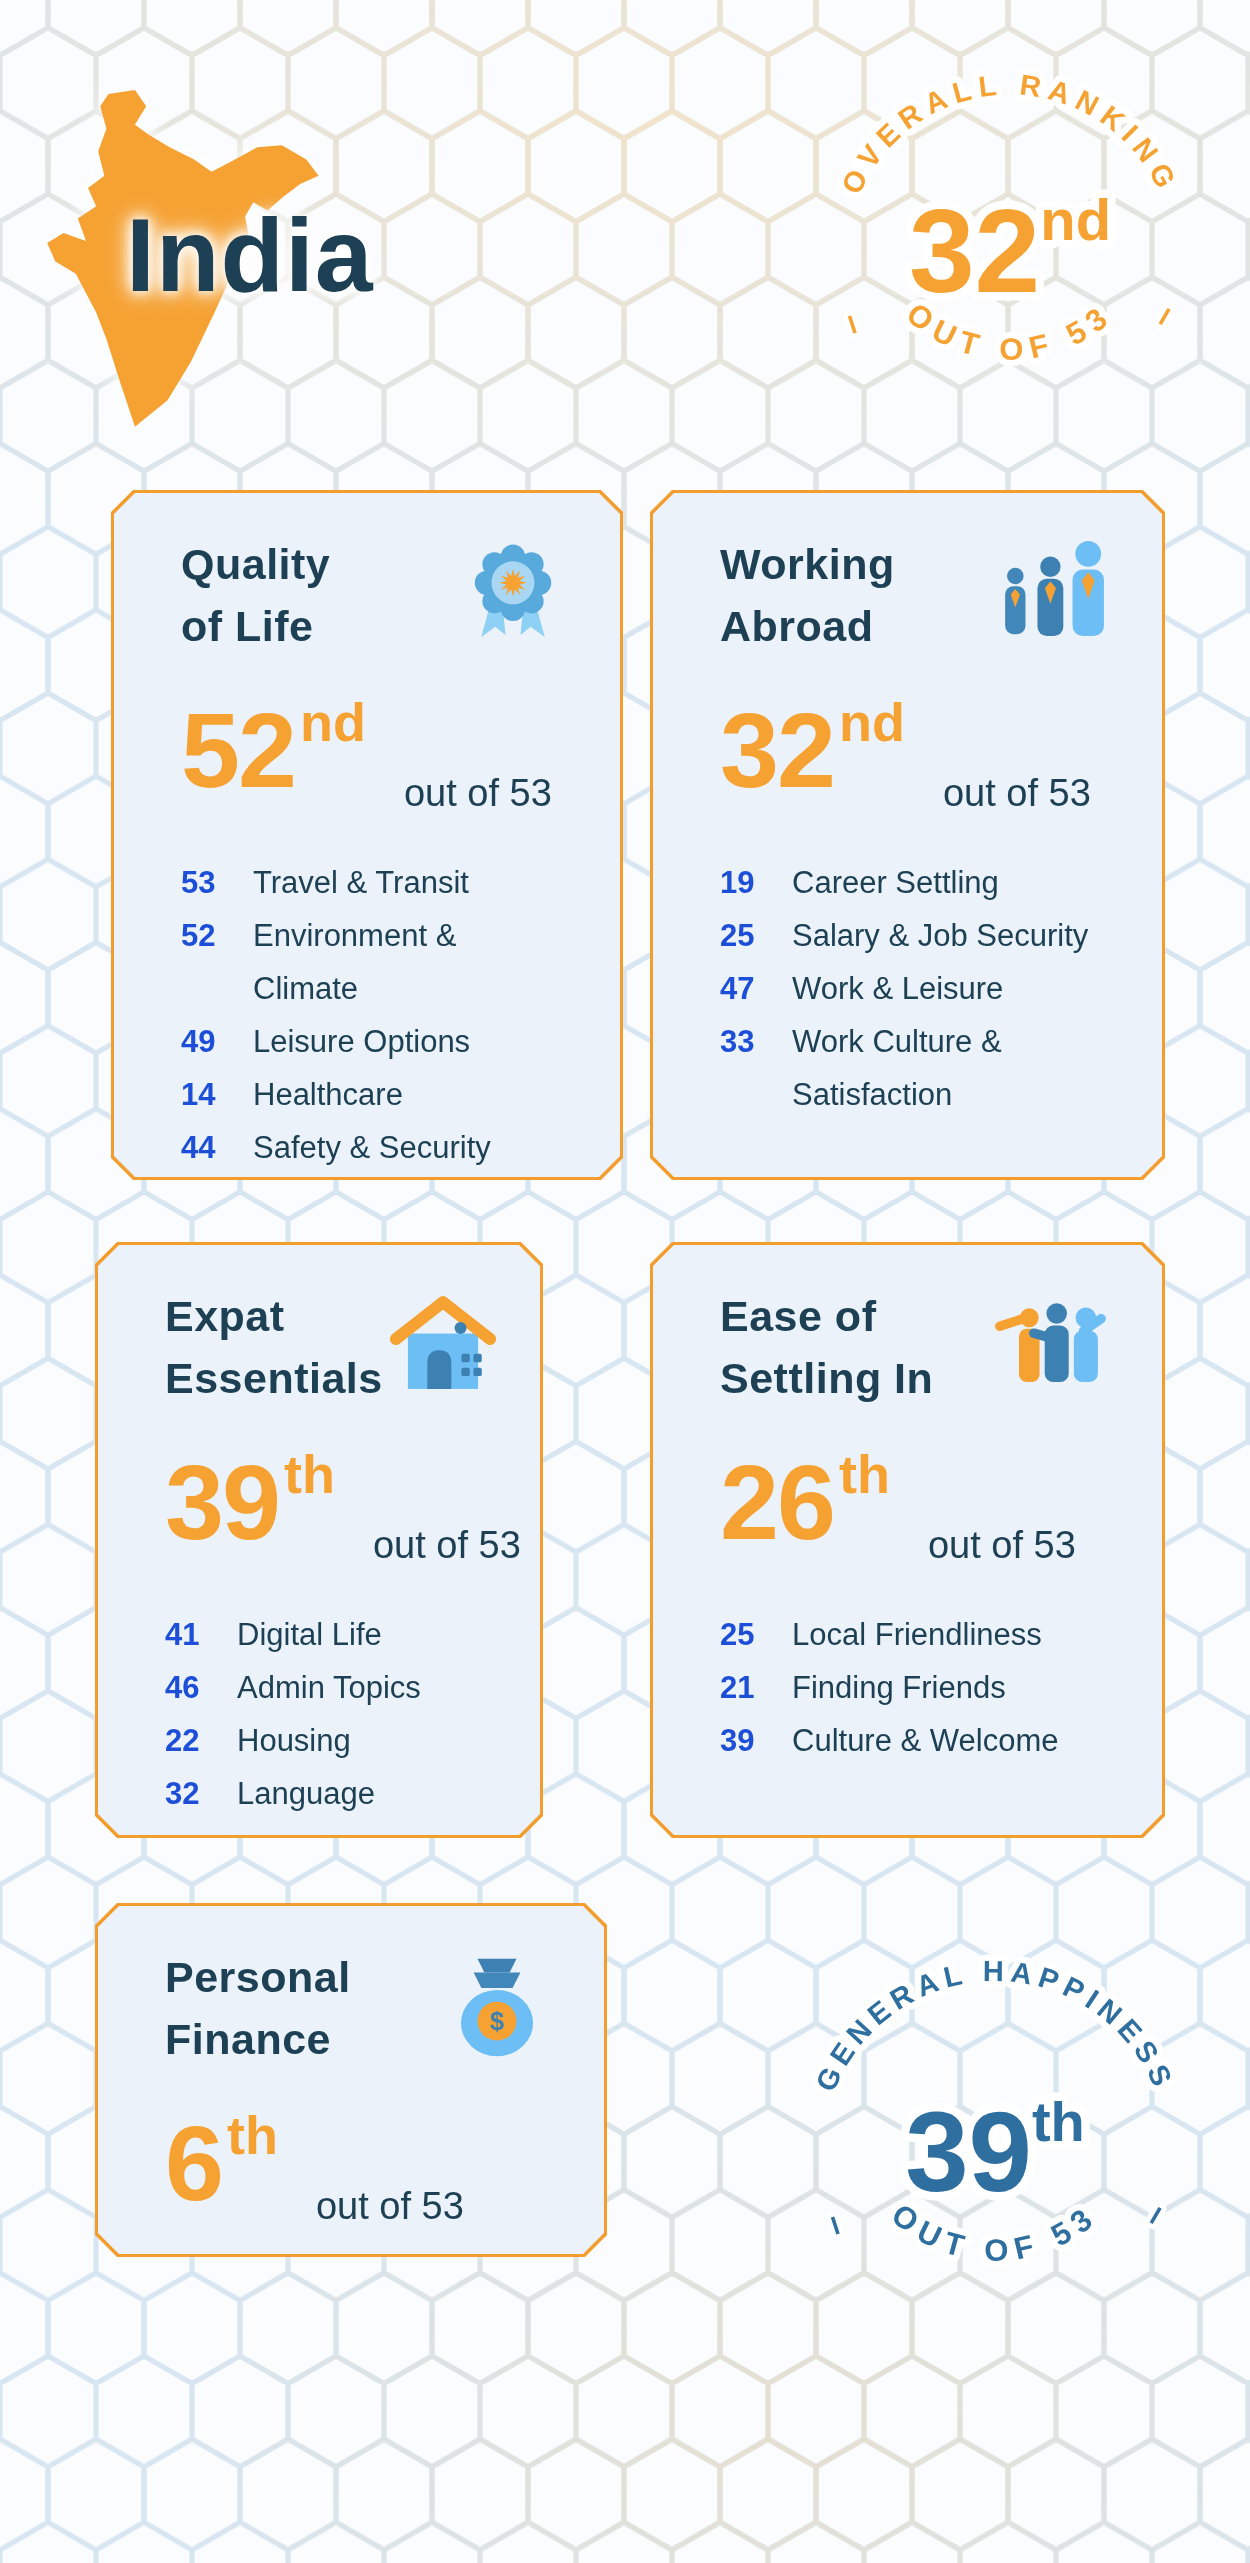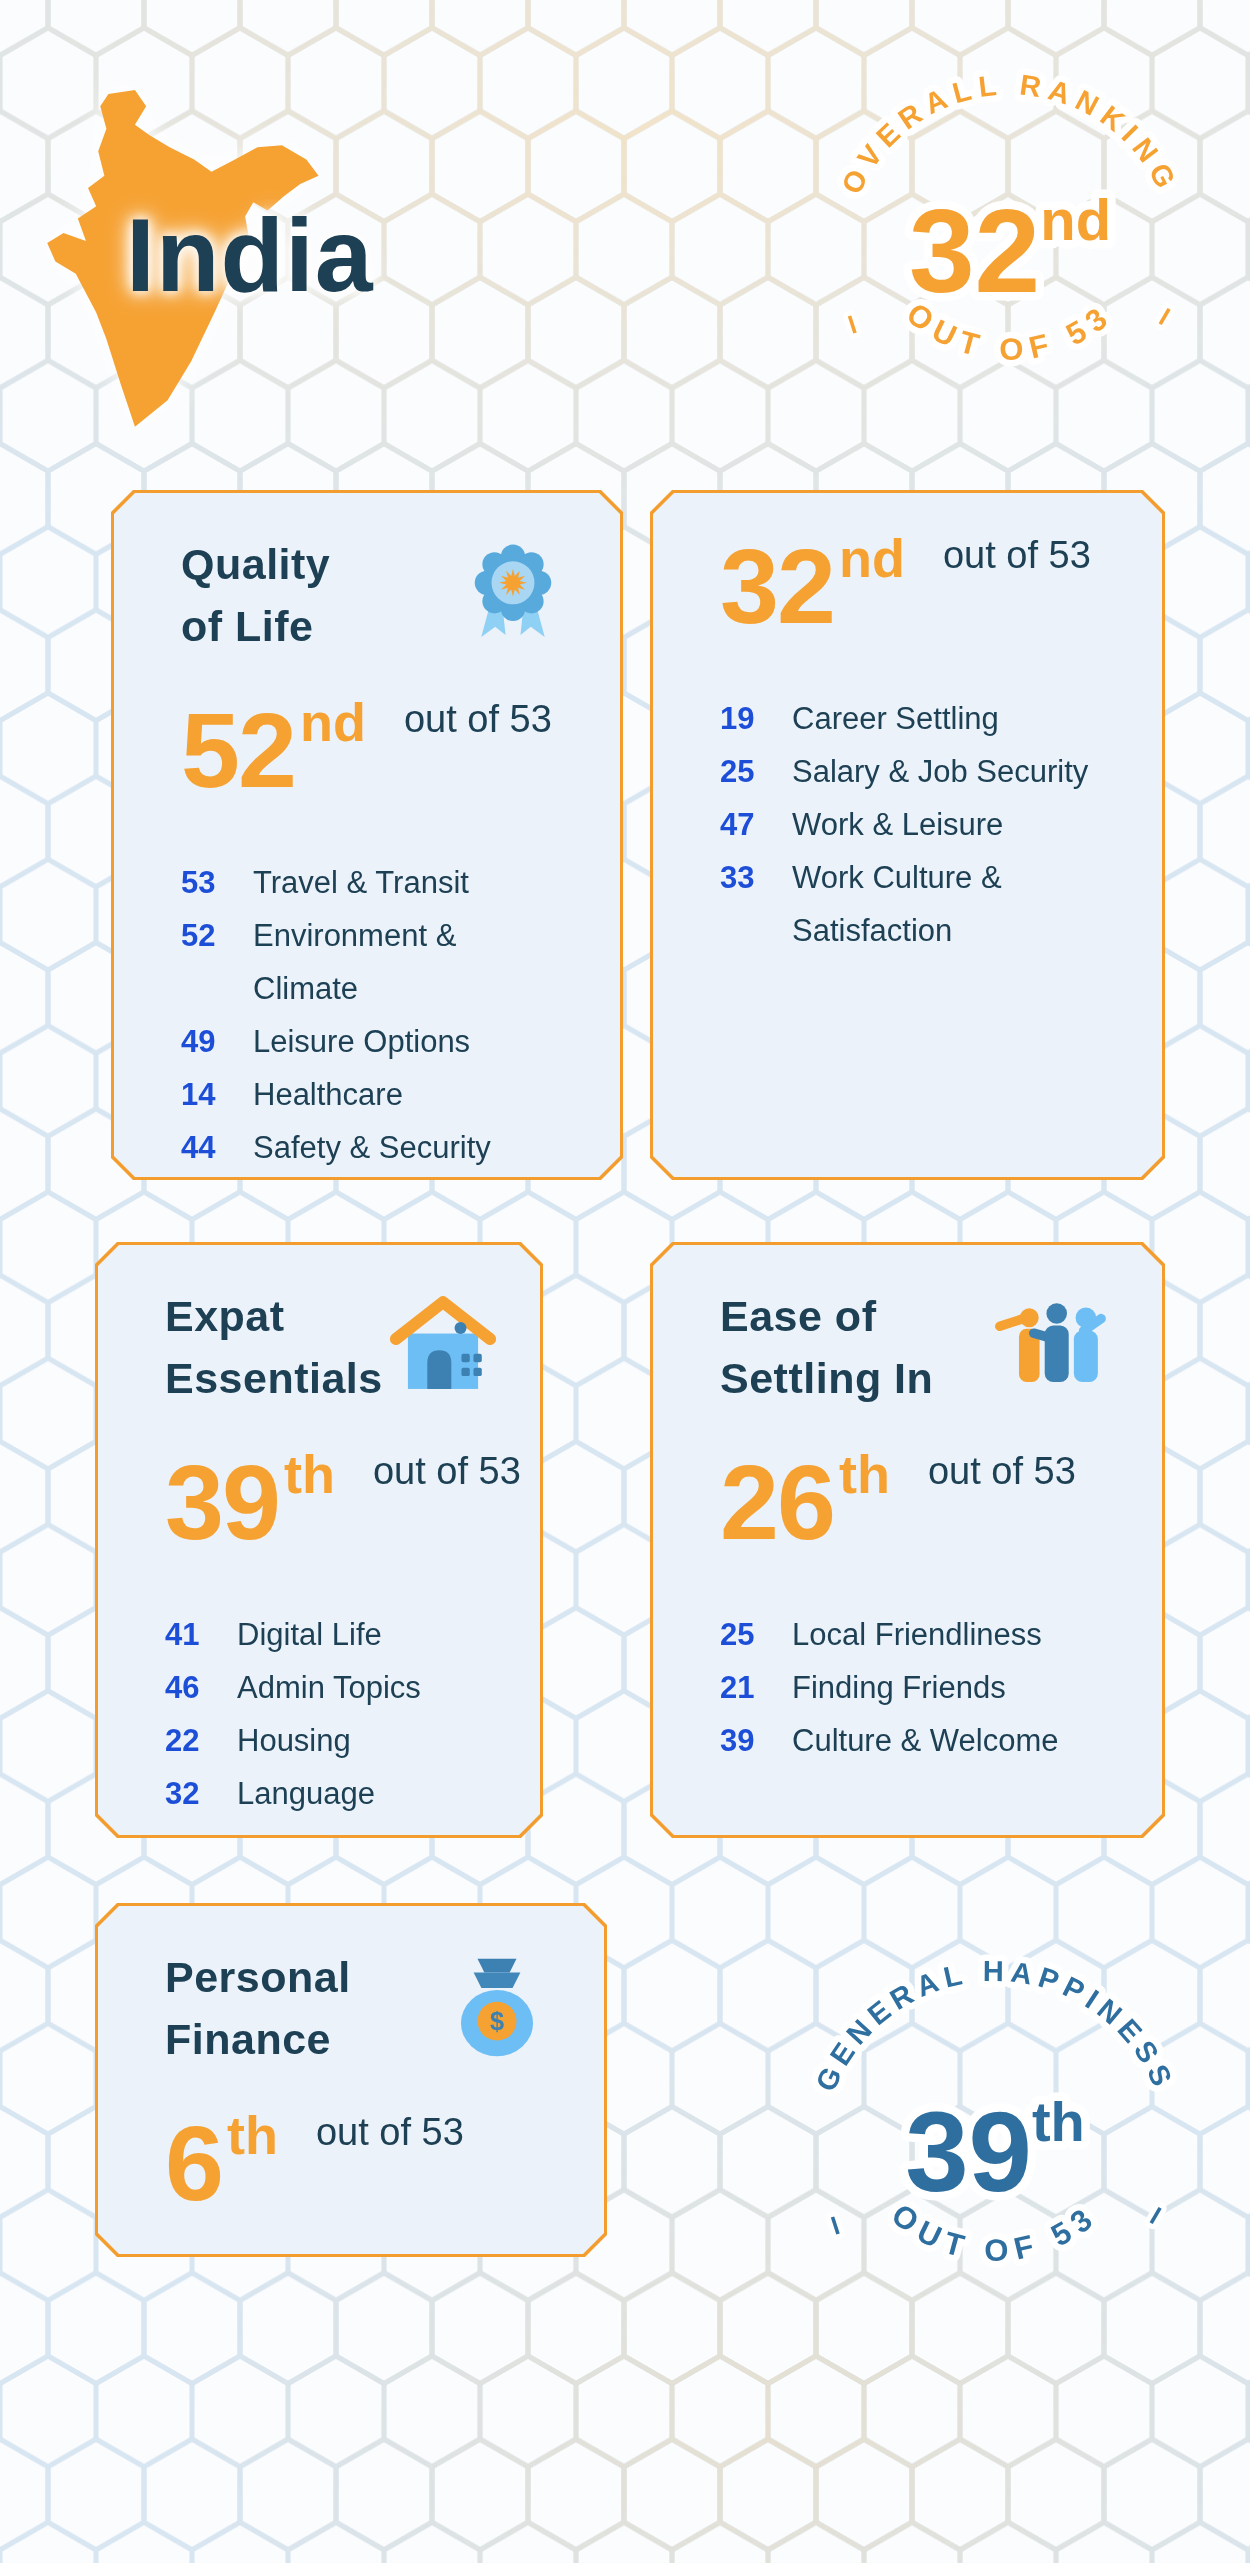--- a/index.html
+++ b/index.html
@@ -28,21 +28,21 @@
   
   .card{position:absolute;}
   .card .frame{position:absolute;inset:0;background:#f49d2f;
     clip-path:polygon(22px 0,calc(100% - 22px) 0,100% 22px,100% calc(100% - 22px),calc(100% - 22px) 100%,22px 100%,0 calc(100% - 22px),0 22px);}
   .card .inner{position:absolute;inset:3px;background:#ebf2f9;
     clip-path:polygon(21px 0,calc(100% - 21px) 0,100% 21px,100% calc(100% - 21px),calc(100% - 21px) 100%,21px 100%,0 calc(100% - 21px),0 21px);}
   .card .content{position:absolute;inset:0;padding:44px 50px 0 70px;}
   .card-head{display:flex;justify-content:space-between;align-items:flex-start;min-height:164px;}
   .card-title{font-size:43px;font-weight:600;color:#1d4054;line-height:1.44;letter-spacing:.5px;}
   .icon{width:120px;height:112px;flex:0 0 auto;margin-top:4px;}
-  .rank-row{display:flex;}
+  .rank-row{display:flex;align-items:flex-end;}
   .rank-num{font-size:106px;font-weight:700;color:#f6a233;line-height:104px;letter-spacing:-2px;}
   .rank-sup{font-size:54px;position:relative;top:-46px;margin-left:5px;letter-spacing:0;}
   .rank-out{font-size:38px;color:#1d4054;margin-left:38px;padding-bottom:5px;white-space:nowrap;}
   .items{margin-top:36px;}
   .item{display:flex;font-size:31px;line-height:53px;}
   .item .score{flex:0 0 72px;color:#1d4ed8;font-weight:600;}
   .item .label{color:#1d4054;max-width:300px;}
   
   .badge{position:absolute;}
   .badge text{font-family:"Liberation Sans","DejaVu Sans",sans-serif;font-weight:bold;
@@ -171,20 +171,37 @@
           <span class="label">Safety &amp; Security</span>
         </div>
     </div>
   </div>
 </div>
 
 <div class="card" style="left:650px;top:490px;width:515px;height:690px;">
   <div class="frame"></div>
   <div class="inner"></div>
   <div class="content">
+    <div class="card-head">
+      <div class="card-title">
+        <div>Working</div>
+        <div>Abroad</div>
+      </div>
+      <svg class="icon" viewBox="0 0 130 115">
+        <circle cx="22" cy="38" r="9" fill="#4187b9"></circle>
+        <rect x="11" y="49" width="22" height="52" rx="9" fill="#4187b9"></rect>
+        <polygon points="22,52 27,58 22,72 17,58" fill="#f6a233"></polygon>
+        <circle cx="60" cy="28" r="11" fill="#3d80b2"></circle>
+        <rect x="46" y="41" width="28" height="62" rx="10" fill="#3d80b2"></rect>
+        <polygon points="60,44 66,51 60,68 54,51" fill="#f6a233"></polygon>
+        <circle cx="101" cy="14" r="14" fill="#6cbef5"></circle>
+        <rect x="84" y="31" width="34" height="72" rx="11" fill="#6cbef5"></rect>
+        <polygon points="101,34 108,43 101,63 94,43" fill="#f6a233"></polygon>
+      </svg>
+    </div>
     <div class="rank-row">
       <span class="rank-num"><span>32</span><span class="rank-sup">nd</span></span>
       <span class="rank-out">out of 53</span>
     </div>
     <div class="items">
       <div class="item">
           <span class="score">19</span>
           <span class="label">Career Settling</span>
         </div>
       <div class="item">

